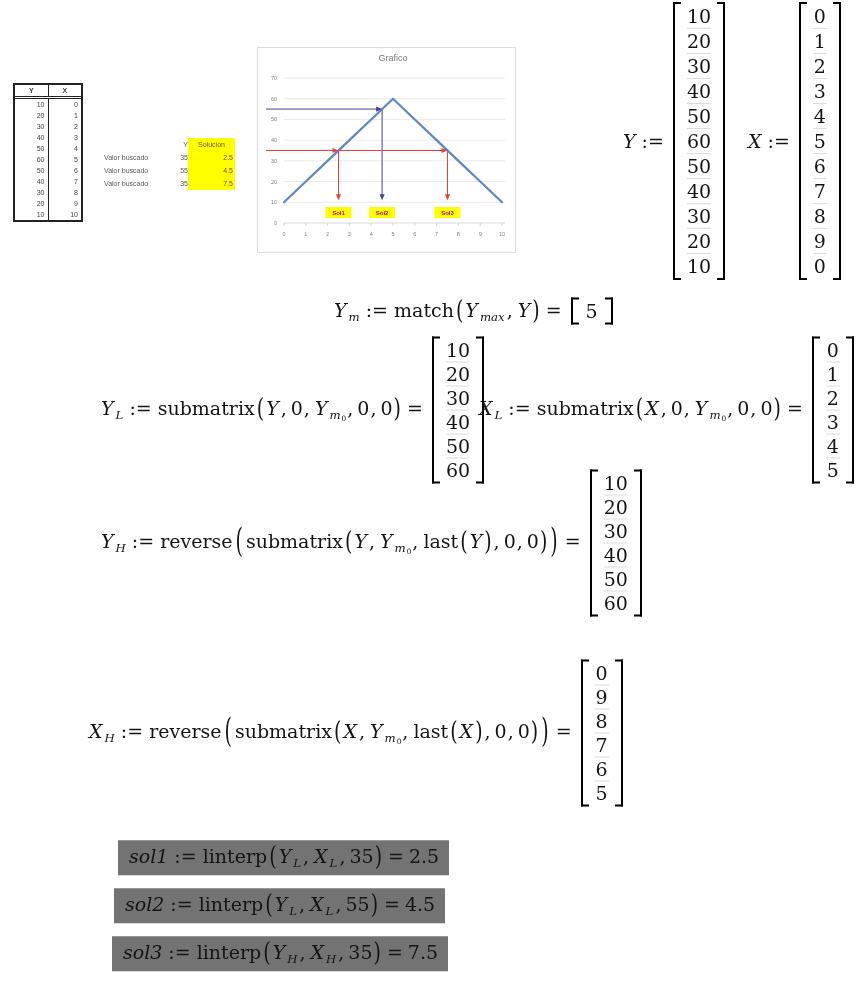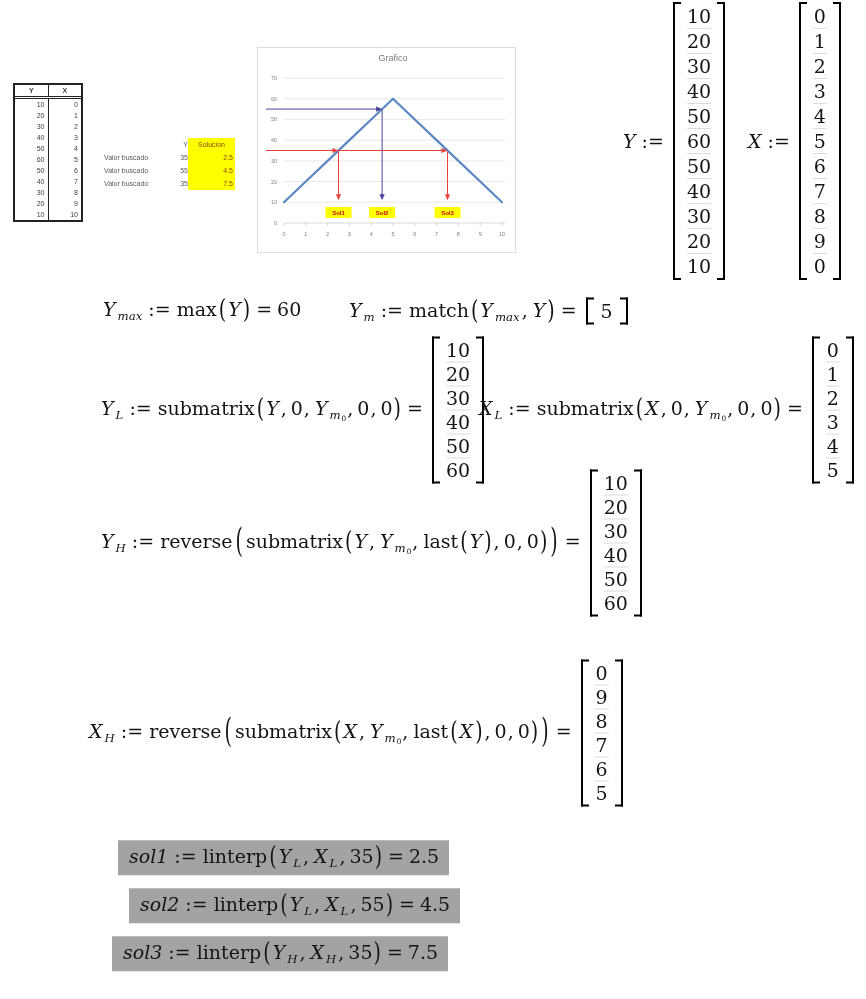--- a/index.html
+++ b/index.html
@@ -39,21 +39,21 @@
   .msub{font-size:0.62em;vertical-align:-0.38em;}
   .mparen{display:inline-block;transform:scaleY(1.35);transform-origin:50% 55%;margin:0 1px;}
   .mparen.big{transform:scaleY(1.75);margin:0 2px;}
   .mat{display:inline-flex;align-items:stretch;margin:0 4px;}
   .mat .lb{width:6px;border:2px solid #000;border-right:none;}
   .mat .rb{width:6px;border:2px solid #000;border-left:none;}
   .mat .col{display:flex;flex-direction:column;justify-content:center;padding:2px 6px;}
   .mrow{text-align:center;line-height:23px;min-width:14px;}
   .mrow+.mrow{border-top:1px solid #dcdcdc;}
   .vec .mrow{line-height:24px;}
-  .hl{background:#a3a3a3;padding:5px 10px;}
+  .hl{background:#737373;padding:5px 10px;}
 </style>
 </head>
 <body>
 
 <div class="page">
 
   <div class="mini-table" id="miniTable">
       <div class="mt-head">
         <div class="mt-cell">Y</div>
         <div class="mt-cell">X</div>
@@ -234,24 +234,21 @@
           <span class="mrow">6</span>
           <span class="mrow">7</span>
           <span class="mrow">8</span>
           <span class="mrow">9</span>
           <span class="mrow">0</span>
         </span>
         <span class="rb"></span>
       </span>
     </div>
 
-  <div class="eq" style="left:102px;top:311px">
-      <span class="run"><span class="mvar">Y</span><span class="msub"><span class="run"><span class="mvar">max</span></span></span><span class="mop">:=</span><span class="mfn">max</span><span class="mparen">(</span><span class="mvar">Y</span><span class="mparen">)</span><span class="mop">=</span><span class="mnum">60</span></span>
-    </div>
-  <div class="eq" style="left:348px;top:311px">
+  <div class="eq" style="left:333px;top:311px">
       <span class="run"><span class="mvar">Y</span><span class="msub"><span class="run"><span class="mvar">m</span></span></span><span class="mop">:=</span><span class="mfn">match</span><span class="mparen">(</span><span class="mvar">Y</span><span class="msub"><span class="run"><span class="mvar">max</span></span></span><span class="mcomma">,</span><span class="mvar">Y</span><span class="mparen">)</span><span class="mop">=</span></span>
       <span class="mat">
         <span class="lb"></span>
         <span class="col">
           <span class="mrow">5</span>
         </span>
         <span class="rb"></span>
       </span>
     </div>
 
@@ -314,20 +311,20 @@
           <span class="mrow">6</span>
           <span class="mrow">5</span>
         </span>
         <span class="rb"></span>
       </span>
     </div>
 
   <div class="eq hl" style="left:118px;top:858px">
       <span class="run"><span class="mvar">sol1</span><span class="mop">:=</span><span class="mfn">linterp</span><span class="mparen">(</span><span class="mvar">Y</span><span class="msub"><span class="run"><span class="mvar">L</span></span></span><span class="mcomma">,</span><span class="mvar">X</span><span class="msub"><span class="run"><span class="mvar">L</span></span></span><span class="mcomma">,</span><span class="mnum">35</span><span class="mparen">)</span><span class="mop">=</span><span class="mnum">2.5</span></span>
     </div>
-  <div class="eq hl" style="left:129px;top:906px">
+  <div class="eq hl" style="left:114px;top:906px">
       <span class="run"><span class="mvar">sol2</span><span class="mop">:=</span><span class="mfn">linterp</span><span class="mparen">(</span><span class="mvar">Y</span><span class="msub"><span class="run"><span class="mvar">L</span></span></span><span class="mcomma">,</span><span class="mvar">X</span><span class="msub"><span class="run"><span class="mvar">L</span></span></span><span class="mcomma">,</span><span class="mnum">55</span><span class="mparen">)</span><span class="mop">=</span><span class="mnum">4.5</span></span>
     </div>
   <div class="eq hl" style="left:112px;top:954px">
       <span class="run"><span class="mvar">sol3</span><span class="mop">:=</span><span class="mfn">linterp</span><span class="mparen">(</span><span class="mvar">Y</span><span class="msub"><span class="run"><span class="mvar">H</span></span></span><span class="mcomma">,</span><span class="mvar">X</span><span class="msub"><span class="run"><span class="mvar">H</span></span></span><span class="mcomma">,</span><span class="mnum">35</span><span class="mparen">)</span><span class="mop">=</span><span class="mnum">7.5</span></span>
     </div>
 
 </div>
 
 </body></html>

